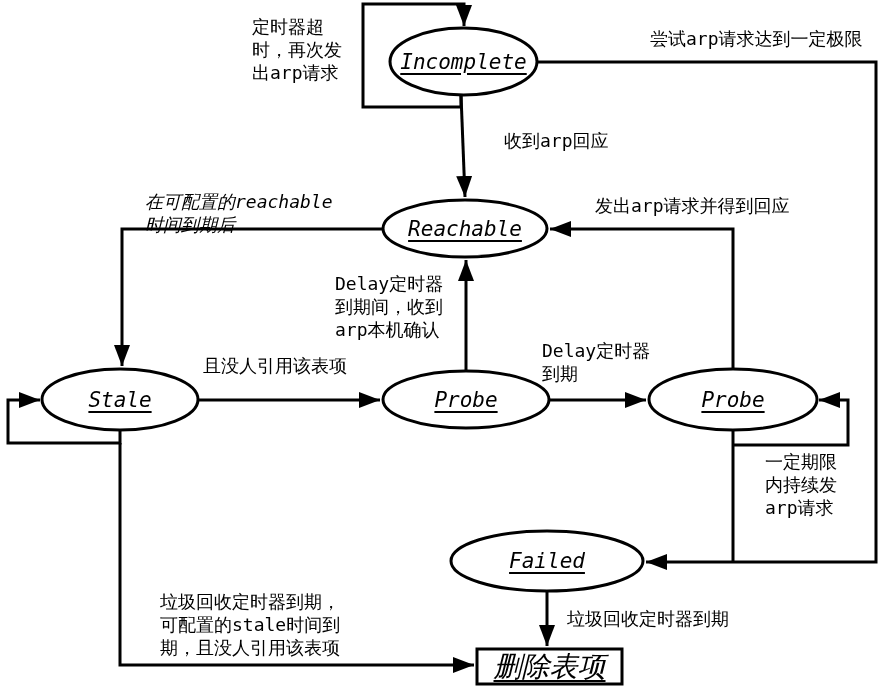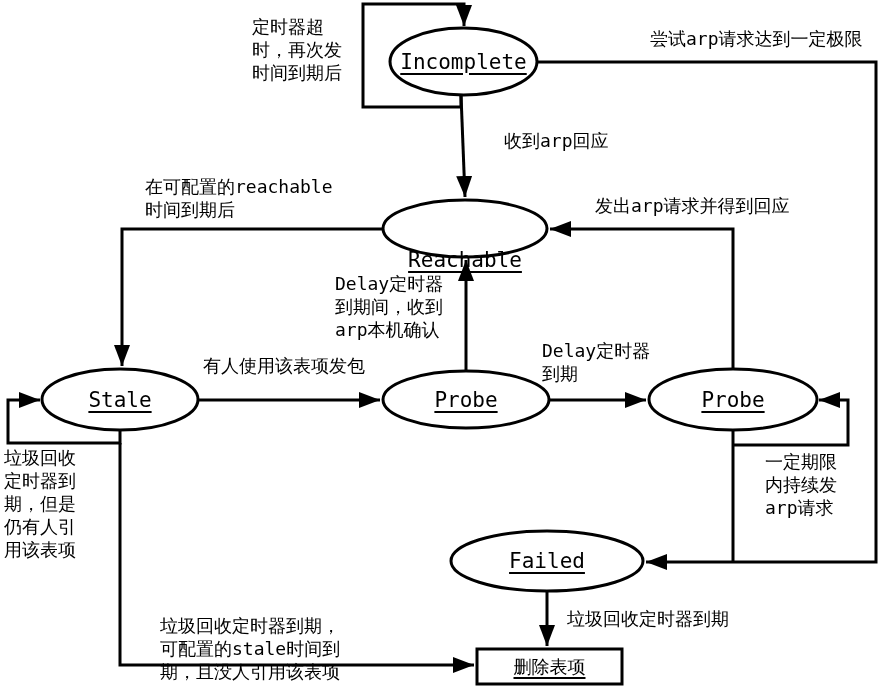--- a/index.html
+++ b/index.html
@@ -14,22 +14,23 @@
   .canvas svg{position:absolute;left:0;top:0;}
   .state{
     position:absolute;
     display:flex;align-items:center;justify-content:center;
     font-size:21px;
     letter-spacing:0px;
     text-decoration:underline;
     text-decoration-thickness:2px;
     text-underline-offset:4px;
     white-space:nowrap;
+    font-style:italic;
   }
-  .state.cjk{font-size:18px;}
+  .state.cjk{font-size:28px;}
   .edge-label{
     position:absolute;
     font-size:18px;
     line-height:23px;
     white-space:pre-line;
   }
 </style>
 </head>
 <body>
 
@@ -63,47 +64,42 @@
       <ellipse cx="465" cy="228.5" rx="82" ry="28.5"></ellipse>
       <ellipse cx="120" cy="399.5" rx="78" ry="30.5"></ellipse>
       <ellipse cx="466" cy="399.5" rx="83" ry="28.5"></ellipse>
       <ellipse cx="733" cy="399.5" rx="84" ry="30.5"></ellipse>
       <ellipse cx="547" cy="561" rx="96" ry="30"></ellipse>
       <rect x="477" y="649" width="145" height="35"></rect>
     </g>
   </svg>
 
   <div class="state" style="left:390px;top:28px;width:147px;height:67px;">Incomplete</div>
-  <div class="state" style="left:383px;top:200px;width:164px;height:57px;margin-top:31px;">Reachable</div>
+  <div class="state" style="left:383px;top:200px;width:164px;height:57px;">Reachable</div>
   <div class="state" style="left:42px;top:369px;width:156px;height:61px;text-align:right;">Stale</div>
   <div class="state" style="left:383px;top:371px;width:166px;height:57px;">Probe</div>
   <div class="state" style="left:451px;top:531px;width:192px;height:60px;">Failed</div>
   <div class="state" style="left:649px;top:369px;width:168px;height:61px;">Probe</div>
   <div class="state cjk" style="left:477px;top:649px;width:145px;height:35px;">删除表项</div>
 
   <div class="edge-label" style="left:252px;top:15px;">定时器超
 时，再次发
-时间到期后</div>
+出arp请求</div>
   <div class="edge-label" style="left:650px;top:27px;">尝试arp请求达到一定极限</div>
   <div class="edge-label" style="left:468px;top:129px;margin-left:36px;">收到arp回应</div>
   <div class="edge-label" style="left:595px;top:194px;">发出arp请求并得到回应</div>
-  <div class="edge-label" style="left:145px;top:175px;">在可配置的reachable
+  <div class="edge-label" style="left:145px;top:190px;font-style:italic;">在可配置的reachable
 时间到期后</div>
   <div class="edge-label" style="left:335px;top:272px;">Delay定时器
 到期间，收到
 arp本机确认</div>
-  <div class="edge-label" style="left:203px;top:354px;">有人使用该表项发包</div>
+  <div class="edge-label" style="left:203px;top:354px;">且没人引用该表项</div>
   <div class="edge-label" style="left:542px;top:339px;">Delay定时器
 到期</div>
-  <div class="edge-label" style="left:4px;top:446px;">垃圾回收
-定时器到
-期，但是
-仍有人引
-用该表项</div>
   <div class="edge-label" style="left:567px;top:607px;">垃圾回收定时器到期</div>
   <div class="edge-label" style="left:765px;top:450px;">一定期限
 内持续发
 arp请求</div>
-  <div class="edge-label" style="left:160px;top:590px;margin-top:24px;">垃圾回收定时器到期，
+  <div class="edge-label" style="left:160px;top:590px;">垃圾回收定时器到期，
 可配置的stale时间到
 期，且没人引用该表项</div>
 
 </div>
 
 </body></html>

